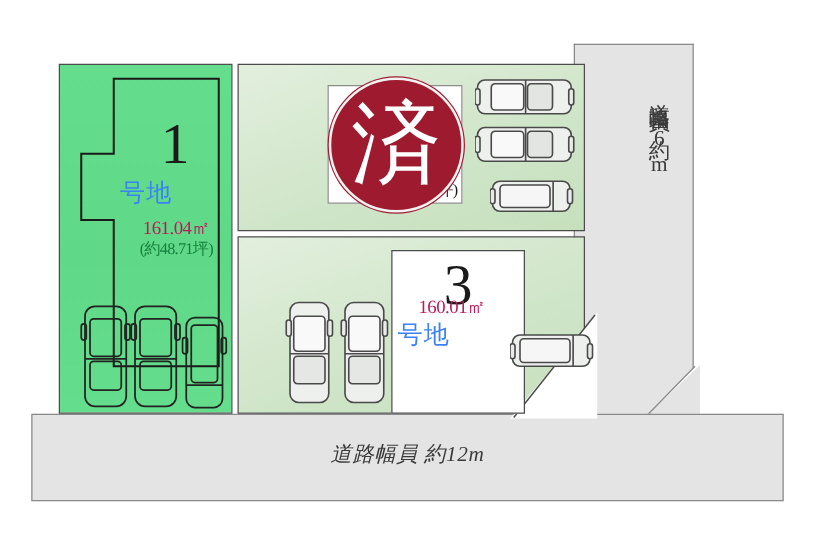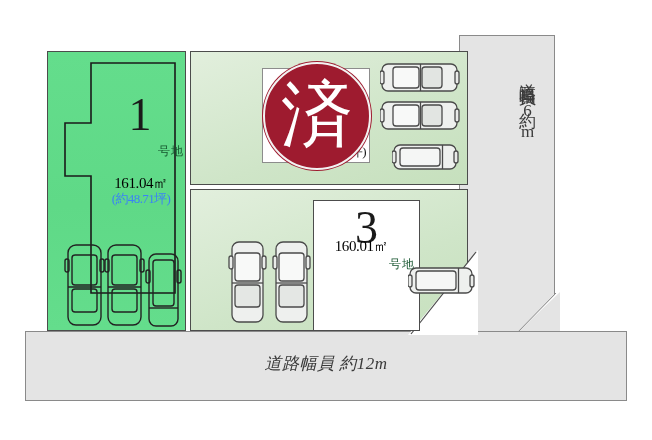--- a/index.html
+++ b/index.html
@@ -70,29 +70,29 @@
 
   
   #house-1{left:47px;top:51px;width:139px;height:280px;}
 
   
   .lot-num{
     font-size:46px;line-height:1;color:#1a1a1a;
     text-align:center;font-family:"Liberation Serif","DejaVu Serif",serif;
   }
   .lot-sub{
-    font-size:12px;line-height:1;color:#14532d;text-align:right;
+    font-size:20px;line-height:1;color:#3b82f6;text-align:left;
     letter-spacing:1px;margin-top:7px;
   }
   .lot-area{
-    font-size:15px;line-height:1.12;color:#000000;text-align:center;
+    font-size:15px;line-height:1.12;color:#be185d;text-align:center;
     letter-spacing:-0.4px;
   }
   .lot-tsubo{
-    font-size:13px;line-height:1.12;color:#3b82f6;text-align:center;
+    font-size:13px;line-height:1.12;color:#15803d;text-align:center;
     letter-spacing:-0.6px;
   }
 
   #lot1-block{left:96px;top:92px;width:88px;}
   #lot1-area-block{left:96px;top:175px;width:90px;}
 
   
   #lot3-card{
     left:313px;top:200px;width:107px;height:131px;
     background:#ffffff;border:1px solid #4c4c4c;box-sizing:border-box;

